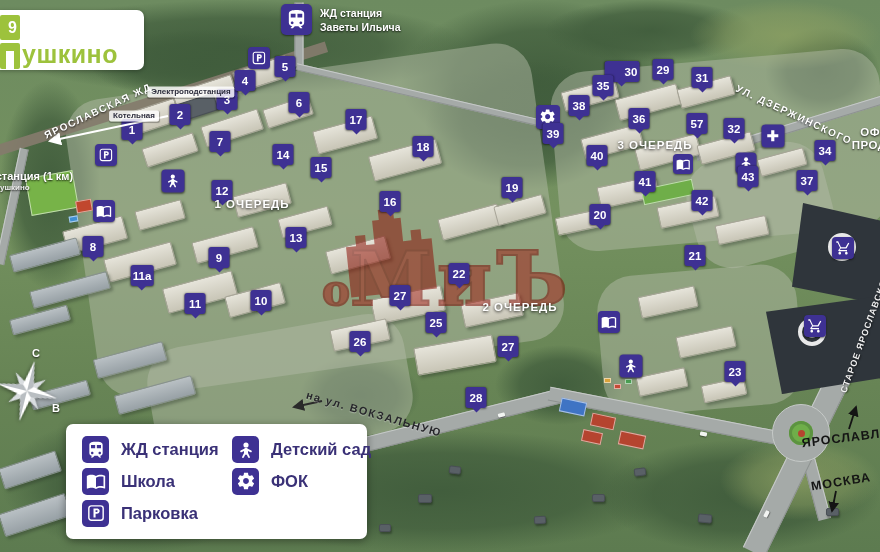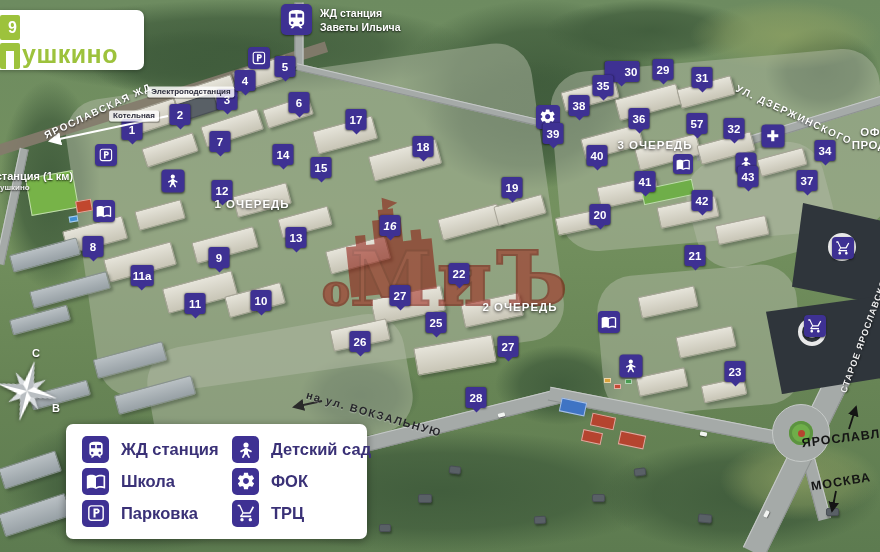--- a/index.html
+++ b/index.html
@@ -237,21 +237,21 @@
       <div class="marker" style="left: 220px; top: 144px;">7</div>
       <div class="marker" style="left: 93px; top: 249px;">8</div>
       <div class="marker" style="left: 219px; top: 260px;">9</div>
       <div class="marker" style="left: 261px; top: 303px;">10</div>
       <div class="marker" style="left: 195px; top: 306px;">11</div>
       <div class="marker" style="left: 142px; top: 278px;">11а</div>
       <div class="marker" style="left: 222px; top: 193px;">12</div>
       <div class="marker" style="left: 296px; top: 240px;">13</div>
       <div class="marker" style="left: 283px; top: 157px;">14</div>
       <div class="marker" style="left: 321px; top: 170px;">15</div>
-      <div class="marker" style="left: 390px; top: 228px; font-style: italic;">16</div>
+      <div class="marker" style="left: 390px; top: 204px;">16</div>
       <div class="marker" style="left: 356px; top: 122px;">17</div>
       <div class="marker" style="left: 423px; top: 149px;">18</div>
       <div class="marker" style="left: 512px; top: 190px;">19</div>
       <div class="marker" style="left: 600px; top: 217px;">20</div>
       <div class="marker" style="left: 695px; top: 258px;">21</div>
       <div class="marker" style="left: 459px; top: 243px; margin-top: 33px;">22</div>
       <div class="marker" style="left: 735px; top: 374px;">23</div>
       <div class="marker" style="left: 400px; top: 298px;">27</div>
       <div class="marker" style="left: 436px; top: 325px;">25</div>
       <div class="marker" style="left: 360px; top: 344px;">26</div>
@@ -410,28 +410,20 @@
           <div class="lab">Детский сад</div>
         </div>
         <div class="legend-row">
           <div class="tile3">
             <svg viewBox="0 0 24 24">
               <path fill="#fff" d="M19.4 13c.04-.33.06-.66.06-1s-.02-.67-.06-1l2.1-1.65c.19-.15.24-.42.12-.64l-2-3.46c-.12-.22-.39-.3-.61-.22l-2.49 1c-.52-.4-1.08-.73-1.69-.98l-.38-2.65C14.4 2.18 14.2 2 13.97 2h-3.94c-.24 0-.43.18-.47.4l-.38 2.65c-.61.25-1.17.59-1.69.98l-2.49-1c-.22-.09-.49 0-.61.22l-2 3.46c-.12.22-.07.49.12.64L4.6 11c-.04.33-.06.66-.06 1s.02.67.06 1l-2.1 1.65c-.19.15-.24.42-.12.64l2 3.46c.12.22.39.3.61.22l2.49-1c.52.4 1.08.73 1.69.98l.38 2.65c.04.22.23.4.47.4h3.94c.24 0 .44-.18.47-.4l.38-2.65c.61-.25 1.17-.59 1.69-.98l2.49 1c.22.09.49 0 .61-.22l2-3.46c.12-.22.07-.49-.12-.64L19.4 13zM12 15.5c-1.93 0-3.5-1.57-3.5-3.5s1.57-3.5 3.5-3.5 3.5 1.57 3.5 3.5-1.57 3.5-3.5 3.5z"></path>
             </svg>
           </div>
           <div class="lab">ФОК</div>
         </div>
-        <div class="legend-row">
-          <div class="tile3">
-            <svg viewBox="0 0 24 24">
-              <path fill="#fff" d="M7.2 18c-1.1 0-2 .9-2 2s.9 2 2 2 2-.9 2-2-.9-2-2-2zm10 0c-1.1 0-2 .9-2 2s.9 2 2 2 2-.9 2-2-.9-2-2-2zM7.4 15.2l.1-.1L8.6 13h7.5c.75 0 1.4-.4 1.74-1.03L21.7 5 20 4l-3.9 7H9l-.1-.2L6.7 6 5.8 4 4.9 2H2v2h2l3.6 7.6-1.35 2.45C4 15.4 4.9 17 6.2 17h12v-2H7.4z"></path>
-            </svg>
-          </div>
-          <div class="lab">ТРЦ</div>
-        </div>
       </div>
   </div>
 
   <div id="compass">
     <svg width="66" height="66" viewBox="0 0 60 60">
       <path fill="#d9dde0" d="M30 10 L34 26 L50 30 L34 34 L30 50 L26 34 L10 30 L26 26 Z" transform="rotate(45 30 30)"></path>
       <path fill="#ffffff" d="M30 2 L35 25 L58 30 L35 35 L30 58 L25 35 L2 30 L25 25 Z"></path>
       <path fill="#b9bec2" d="M30 2 L35 25 L30 30 Z M30 58 L25 35 L30 30 Z M2 30 L25 25 L30 30 Z M58 30 L35 35 L30 30 Z"></path>
     </svg>
     <span class="n">С</span>

